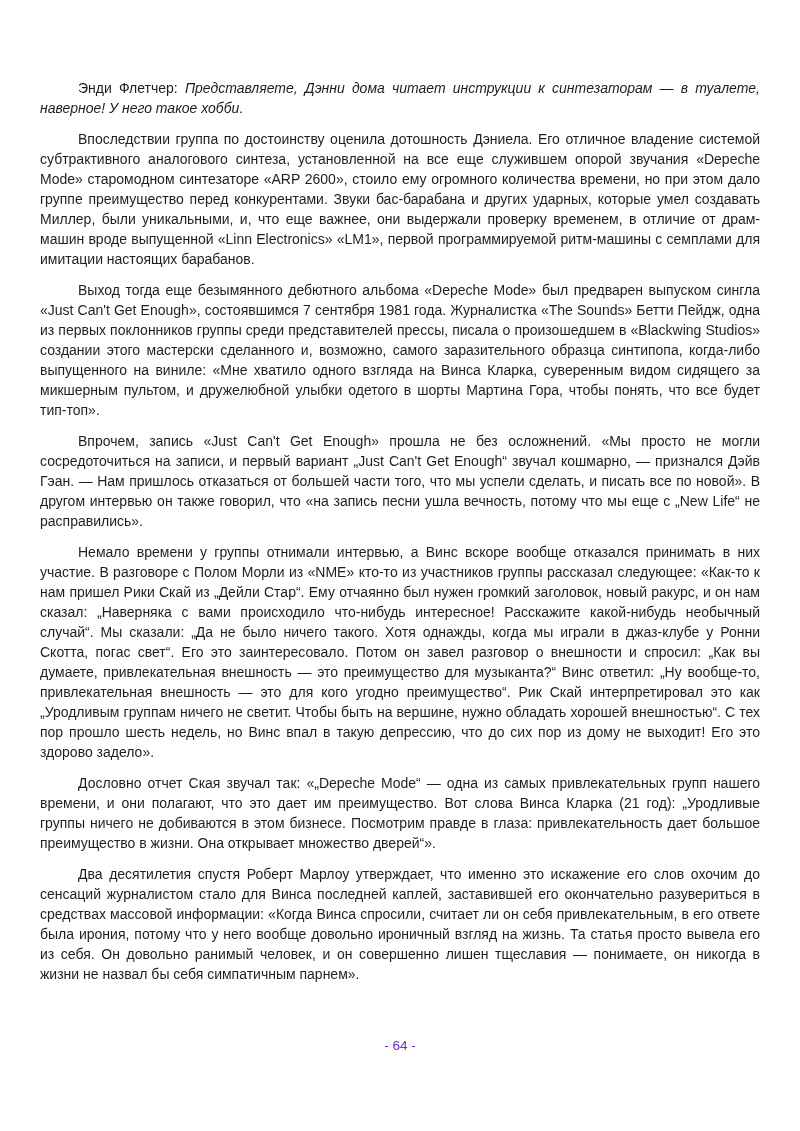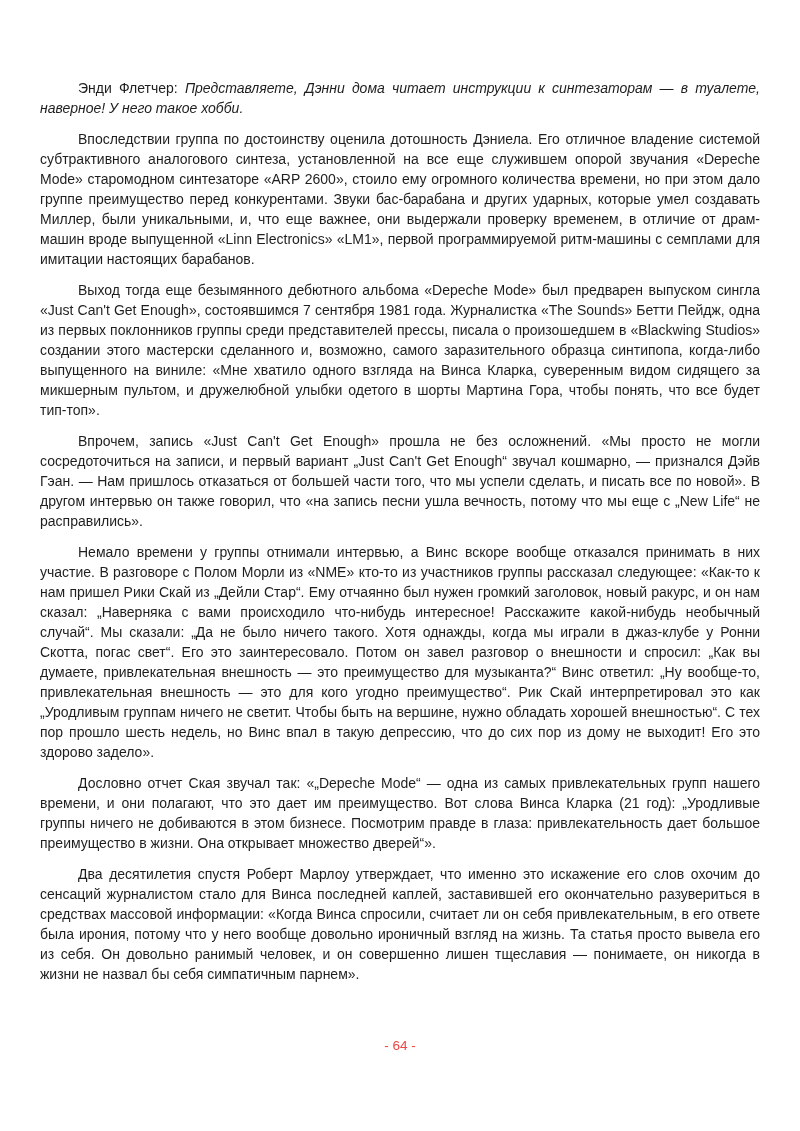--- a/index.html
+++ b/index.html
@@ -31,21 +31,21 @@
   .para .seg-italic {
     font-style: italic;
   }
   .page-number {
     position: absolute;
     left: 0;
     right: 0;
     top: 1038px;
     text-align: center;
     font-size: 13.5px;
-    color: #ef4444;
+    color: #6d28d9;
   }
 </style>
 </head>
 <body>
 
 <div class="page">
   <div class="text-body">
       <p class="para"><span class="seg-normal">Энди Флетчер: </span><span class="seg-italic">Представляете, Дэнни дома читает инструкции к синтезаторам — в туалете, наверное! У него такое хобби.</span></p>
       <p class="para"><span class="seg-normal">Впоследствии группа по достоинству оценила дотошность Дэниела. Его отличное владение системой субтрактивного аналогового синтеза, установленной на все еще служившем опорой звучания «Depeche Mode» старомодном синтезаторе «ARP 2600», стоило ему огромного количества времени, но при этом дало группе преимущество перед конкурентами. Звуки бас-барабана и других ударных, которые умел создавать Миллер, были уникальными, и, что еще важнее, они выдержали проверку временем, в отличие от драм-машин вроде выпущенной «Linn Electronics» «LM1», первой программируемой ритм-машины с семплами для имитации настоящих барабанов.</span></p>
       <p class="para"><span class="seg-normal">Выход тогда еще безымянного дебютного альбома «Depeche Mode» был предварен выпуском сингла «Just Can't Get Enough», состоявшимся 7 сентября 1981 года. Журналистка «The Sounds» Бетти Пейдж, одна из первых поклонников группы среди представителей прессы, писала о произошедшем в «Blackwing Studios» создании этого мастерски сделанного и, возможно, самого заразительного образца синтипопа, когда-либо выпущенного на виниле: «Мне хватило одного взгляда на Винса Кларка, суверенным видом сидящего за микшерным пультом, и дружелюбной улыбки одетого в шорты Мартина Гора, чтобы понять, что все будет тип-топ».</span></p>

